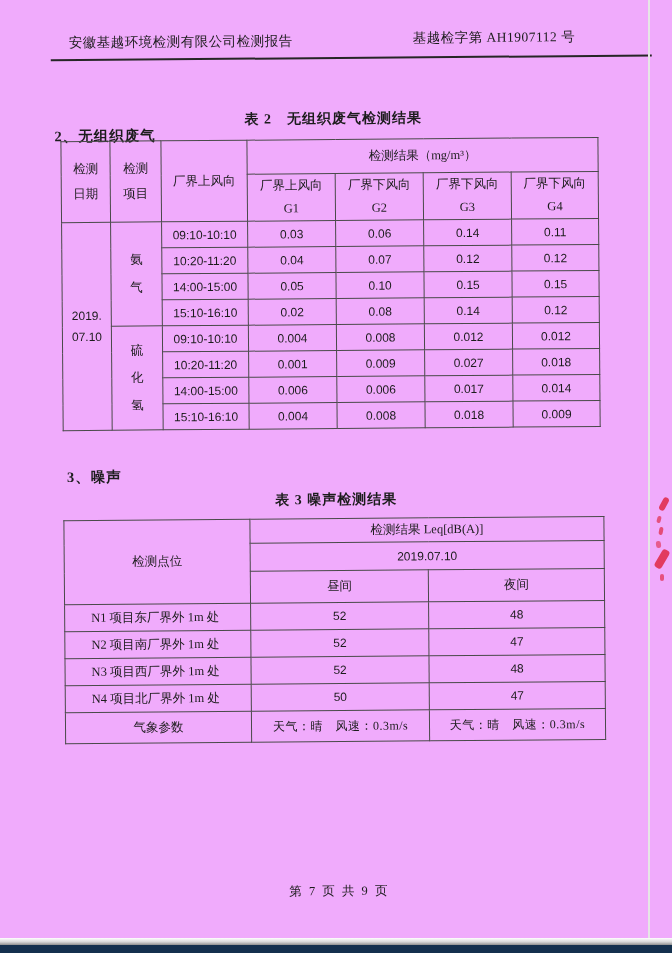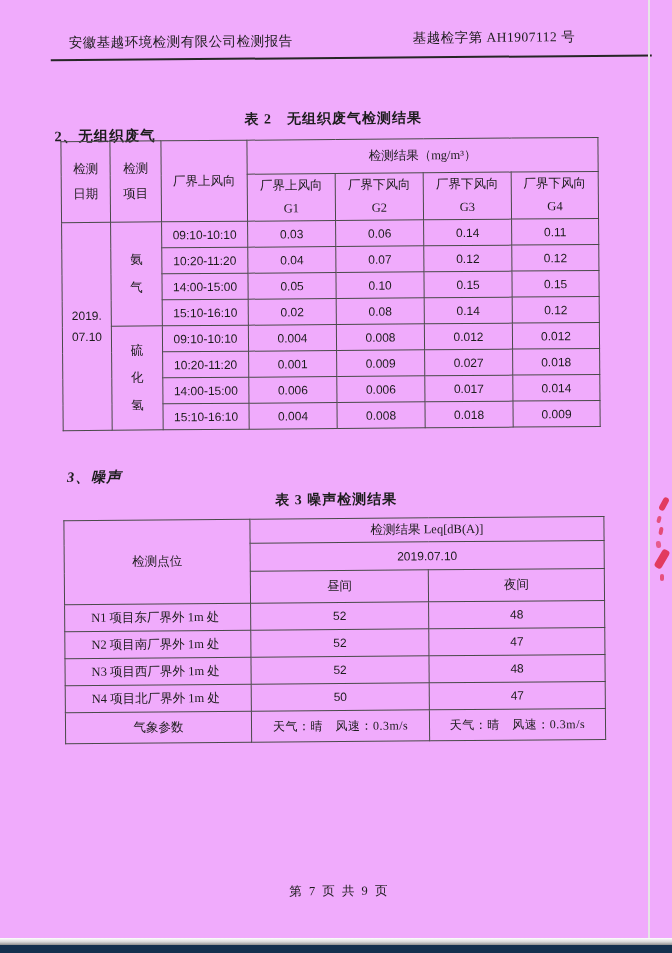--- a/index.html
+++ b/index.html
@@ -18,21 +18,21 @@
     transform: rotate(-0.45deg);
     transform-origin: 50% 50%;
   }
 
   .hdr-left  { position: absolute; left: 72px;  top: 32px; font-size: 13.5px; letter-spacing: .5px; }
   .hdr-right { position: absolute; left: 416px; top: 30px; font-size: 13.5px; letter-spacing: .5px; }
   .hdr-line  { position: absolute; left: 54px; top: 57px; width: 601px; height: 2px; background: #262626; }
 
   .sec-heading { position: absolute; font-size: 14.5px; font-weight: bold; letter-spacing: 1px; }
   .sec2 { left: 57px; top: 86px; margin-top: 39px; }
-  .sec3 { left: 67px; top: 466px; font-style: italic; }
+  .sec3 { left: 67px; top: 466px; }
 
   .tbl-caption { position: absolute; left: 0; width: 672px; text-align: center; font-size: 14px; font-weight: bold; letter-spacing: 1px; }
   .cap2 { top: 110px; }
   .cap3 { top: 491px; }
 
   table { border-collapse: collapse; table-layout: fixed; position: absolute; }
   td {
     border: 1px solid #4a4a4a;
     text-align: center; vertical-align: middle;
     font-size: 12.5px; padding: 0;

